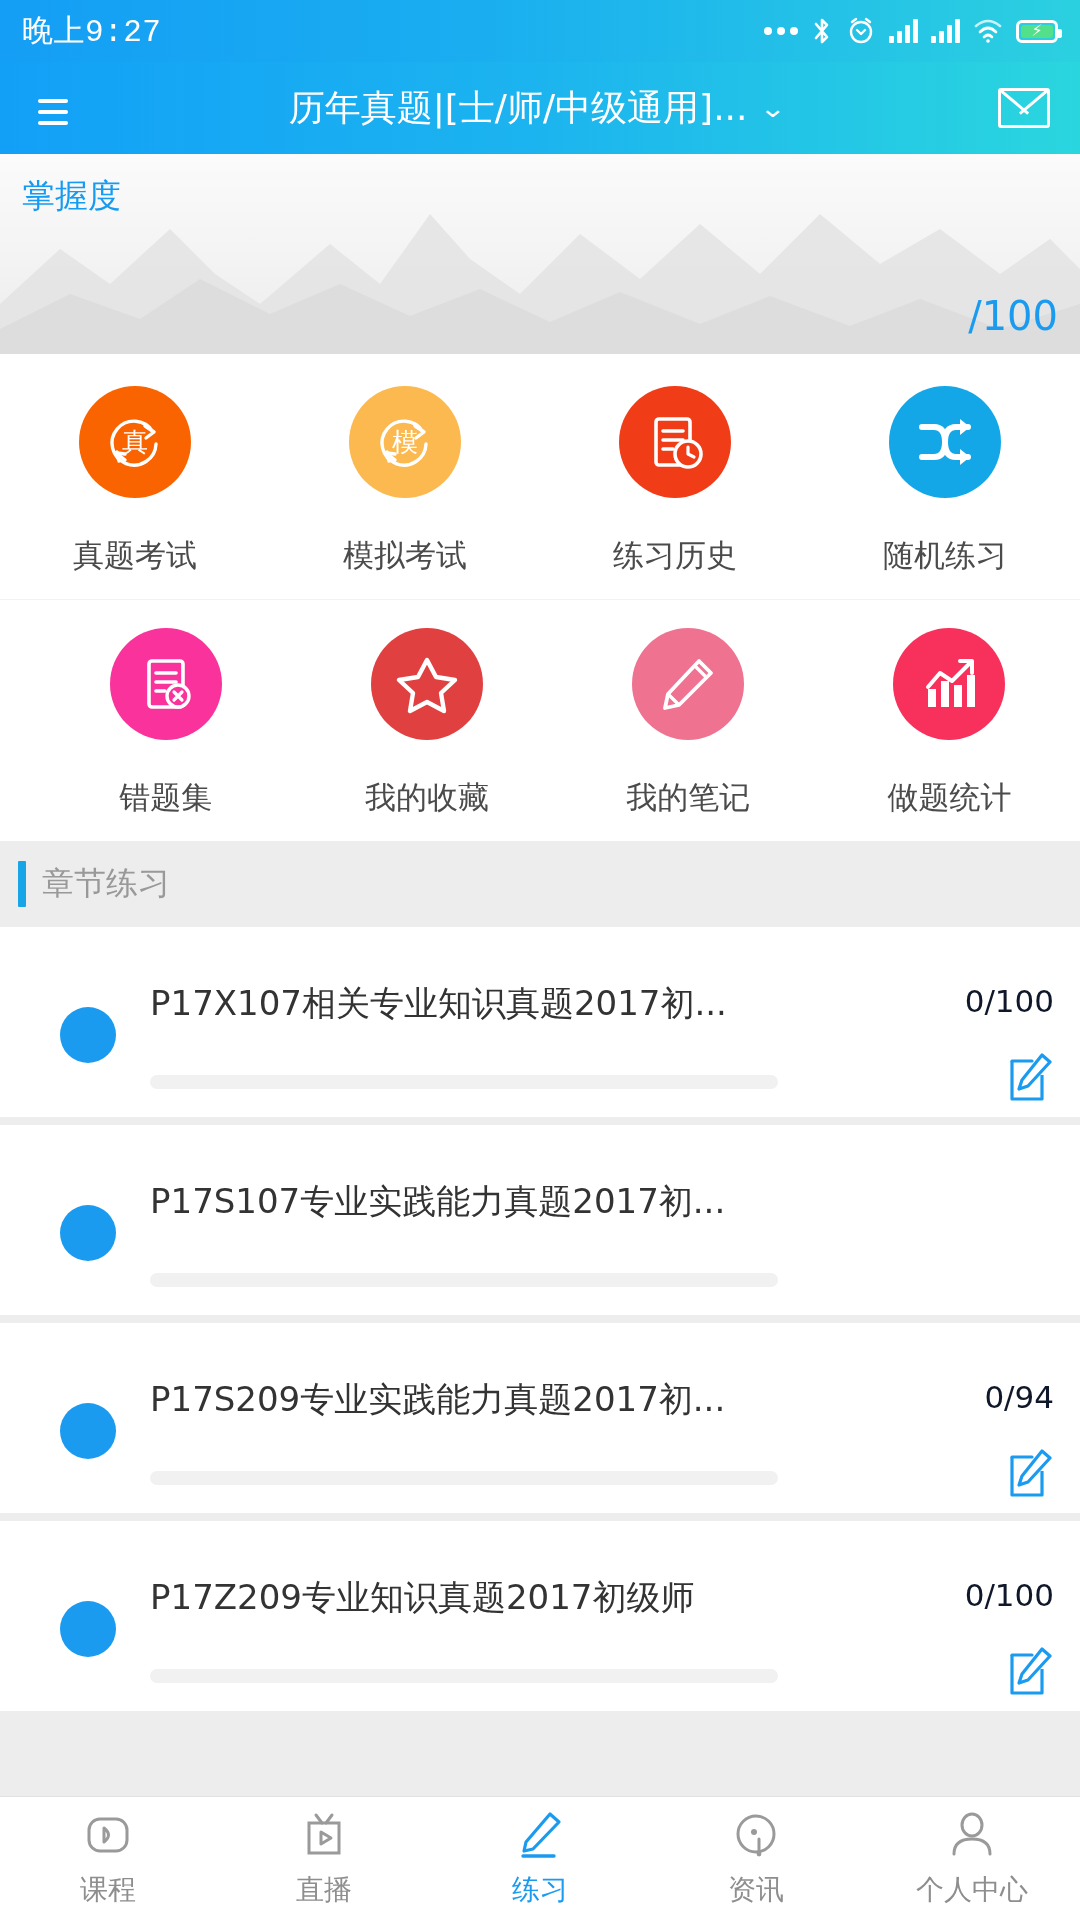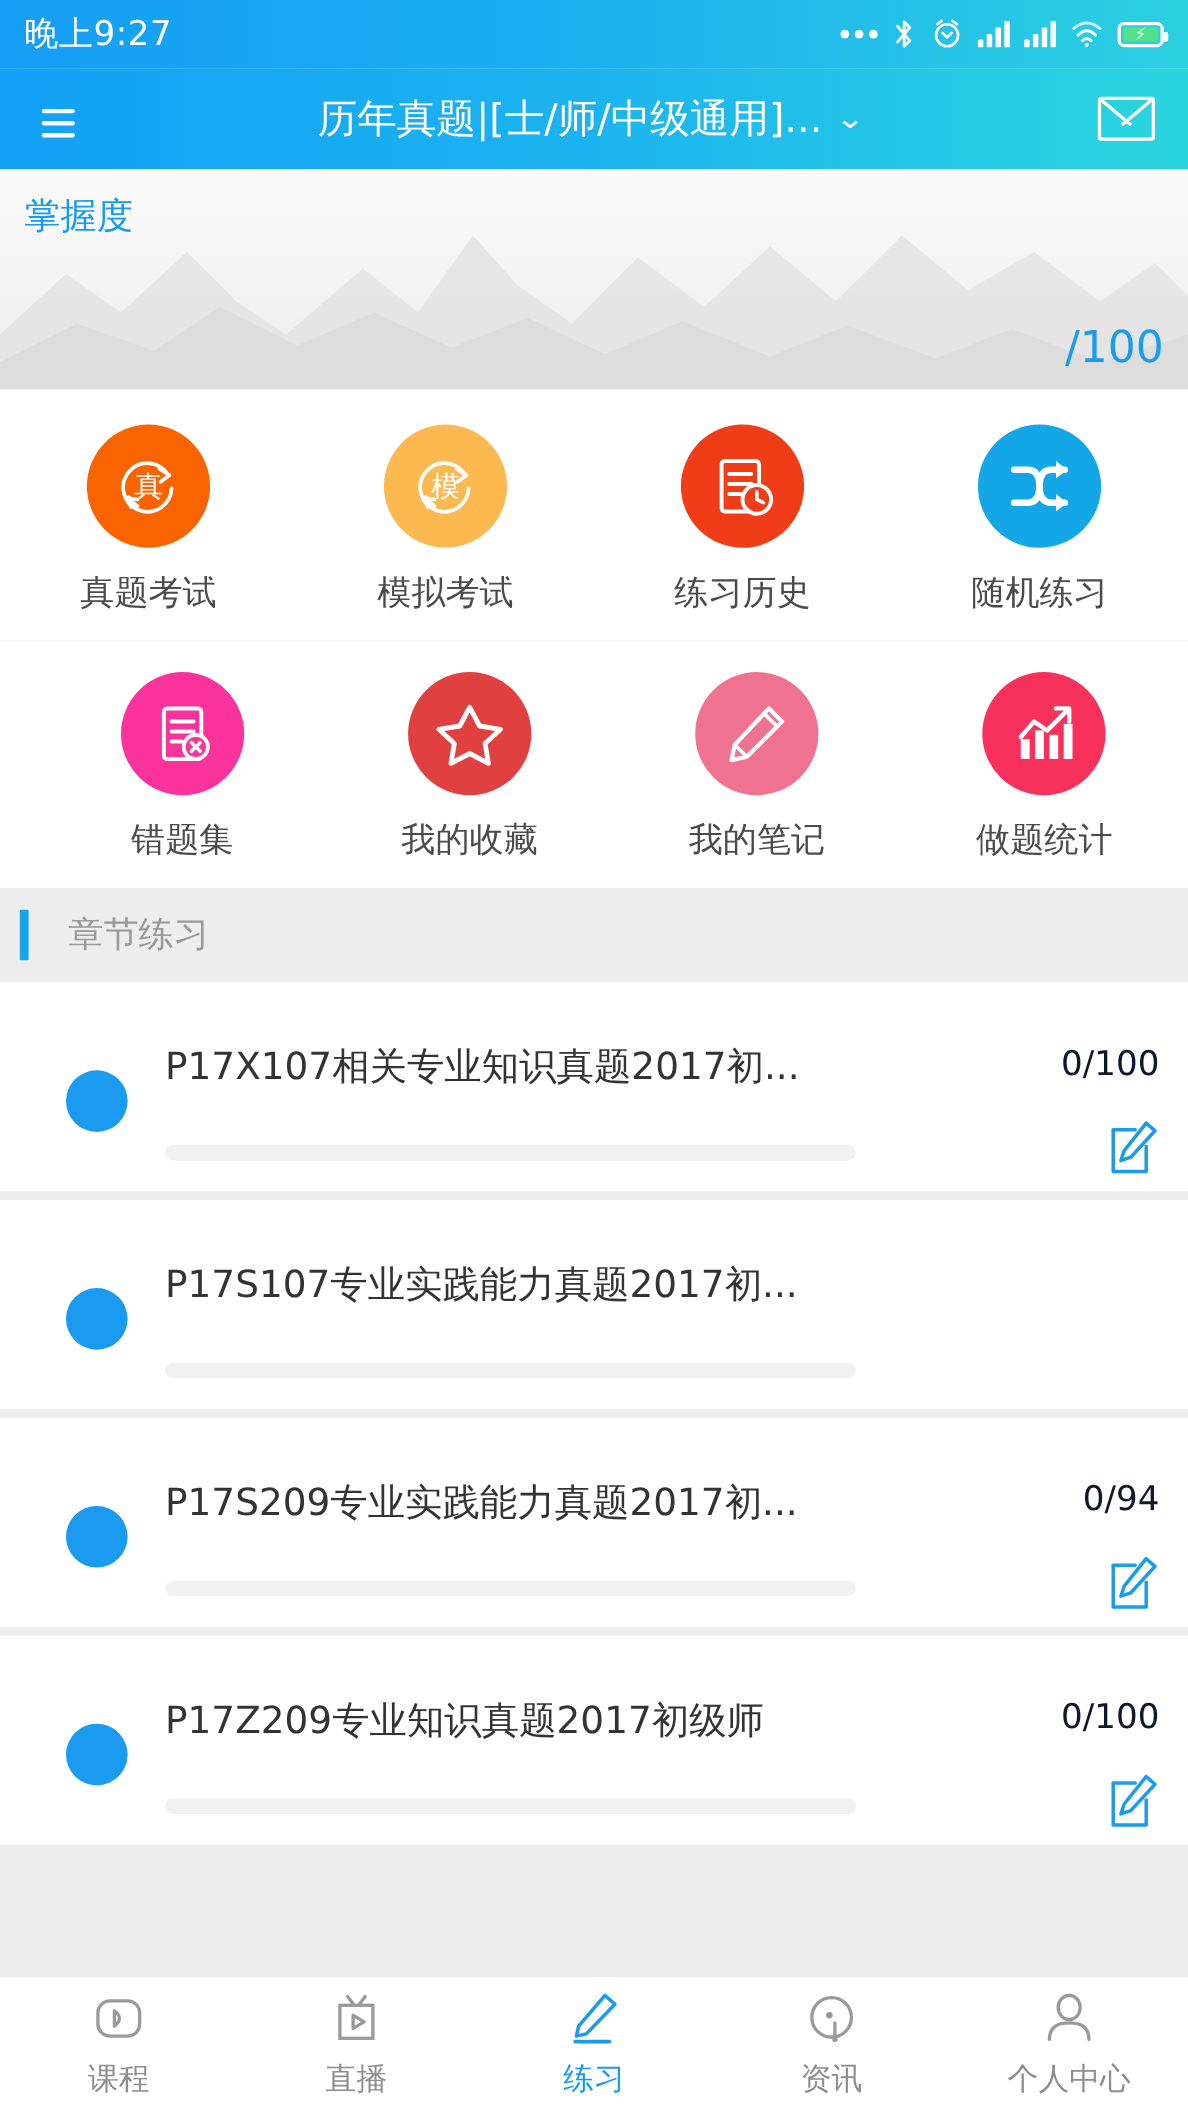--- a/index.html
+++ b/index.html
@@ -10,21 +10,21 @@
   }
   .phone { position:relative; width:1080px; height:1920px; background:#ffffff; display:flex; flex-direction:column; }
 
   
   .statusbar {
     height:62px; flex:0 0 62px;
     background:linear-gradient(90deg,#149ef5 0%,#1aaef0 45%,#2bd0e0 100%);
     display:flex; align-items:center; justify-content:space-between;
     padding:0 22px; color:#fff;
   }
-  .status-time { font-size:31px; letter-spacing:.5px; }
+  .status-time { font-size:31px; letter-spacing:.5px;font-family:Liberation Mono, monospace; }
   .status-icons { display:flex; align-items:center; gap:13px; }
   .dots { display:flex; gap:5px; align-items:flex-end; }
   .dots i { width:8px; height:8px; background:#fff; border-radius:50%; display:block; }
   .sig { display:flex; align-items:flex-end; gap:3px; height:24px; }
   .sig b { width:5px; background:#fff; display:block; border-radius:1px; }
   .sig b:nth-child(1){height:7px;} .sig b:nth-child(2){height:12px;}
   .sig b:nth-child(3){height:18px;} .sig b:nth-child(4){height:24px;}
   .battery { width:42px; height:23px; border:3px solid #fff; border-radius:6px; position:relative; display:flex; align-items:center; justify-content:center; }
   .battery:after { content:""; position:absolute; right:-7px; top:6px; width:4px; height:9px; background:#fff; border-radius:0 2px 2px 0; }
   .battery .fill { position:absolute; inset:2px; background:#52e08a; border-radius:3px; }
@@ -73,28 +73,28 @@
   
   .grid-wrap { background:#fff; padding:4px 0 0; }
   .grid-row { display:flex; }
   .grid-row + .grid-row { border-top:1px solid #f2f2f2;padding-left:35px; }
   .grid-cell {
     flex:1; display:flex; flex-direction:column; align-items:center;
     padding:28px 0 22px; cursor:pointer;
   }
   .gicon { width:112px; height:112px; border-radius:50%; display:flex; align-items:center; justify-content:center; }
   .gicon svg { display:block; }
-  .glabel { margin-top:20px; font-size:31px; color:#4b4b4b; }
+  .glabel { margin-top:37px; font-size:31px; color:#4b4b4b; }
 
   
   .section {
     background:#ededed; height:86px; display:flex; align-items:center; padding-left:18px;
   }
   .section-bar { width:8px; height:46px; background:#18a5e8; border-radius:1px; }
-  .section-title { margin-left:36px; font-size:32px; color:#999; }
+  .section-title { margin-left:16px; font-size:32px; color:#999; }
 
   
   .list { background:#ededed; flex:1; overflow:hidden; }
   .list-item {
     background:#fff; height:190px; position:relative; display:flex; align-items:flex-start;
     padding:52px 26px 0 0; margin-bottom:8px; cursor:pointer;
   }
   .li-dot { width:56px; height:56px; border-radius:50%; background:#1b9bf0; margin:28px 34px 0 60px; flex:0 0 56px; }
   .li-body { flex:1; padding-top:2px; }
   .li-title { font-size:34px; color:#333; white-space:nowrap; overflow:hidden; text-overflow:ellipsis; }

